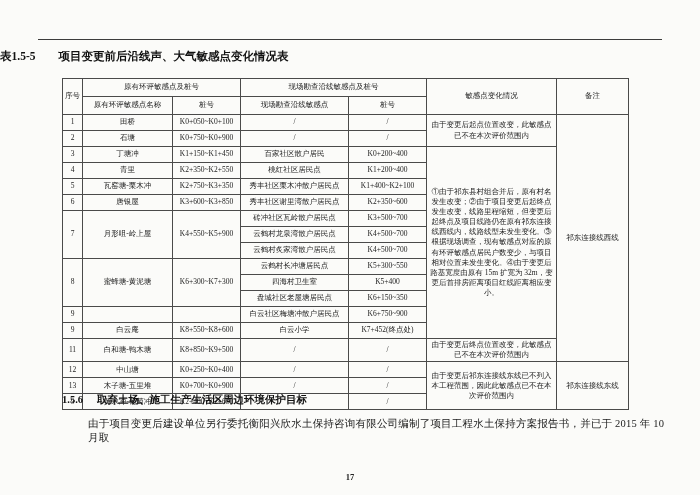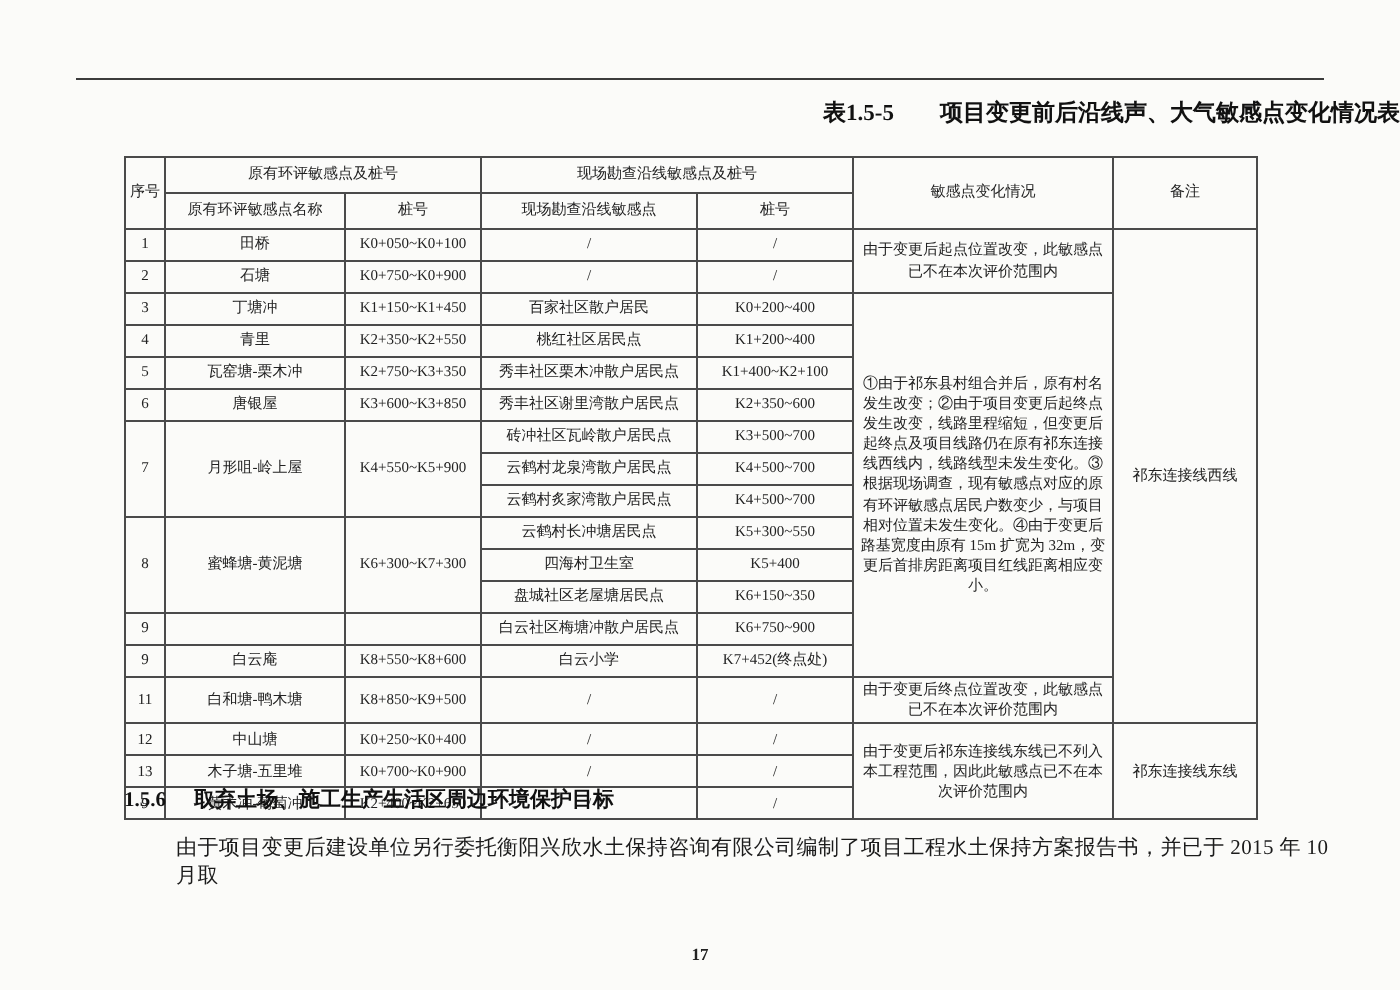--- a/index.html
+++ b/index.html
@@ -17,21 +17,21 @@
     position:absolute;top:24px;right:40px;
     font-size:7.5px;letter-spacing:.5px;color:#2b2b2b;
   }
   .header-rule{
     position:absolute;top:39px;left:38px;right:38px;
     border-bottom:1.2px solid #3c3c3c;height:0;
   }
 
   .table-title{
     position:absolute;top:49px;left:0;width:100%;
-    text-align:right;font-weight:bold;font-size:11.5px;color:#111;
+    text-align:left;font-weight:bold;font-size:11.5px;color:#111;
   }
 
   table.sens{
     position:absolute;top:78px;left:62px;
     width:566px;border-collapse:collapse;table-layout:fixed;
     font-size:7.5px;line-height:1.35;color:#222;
   }
   table.sens th,table.sens td{
     border:1px solid #4a4a4a;
     padding:1px 2px;

